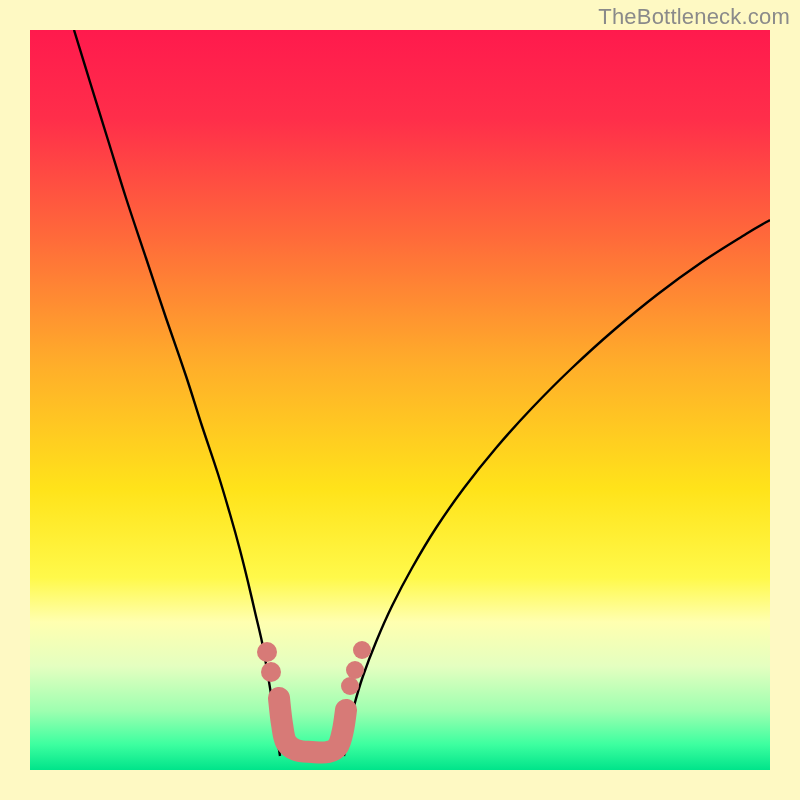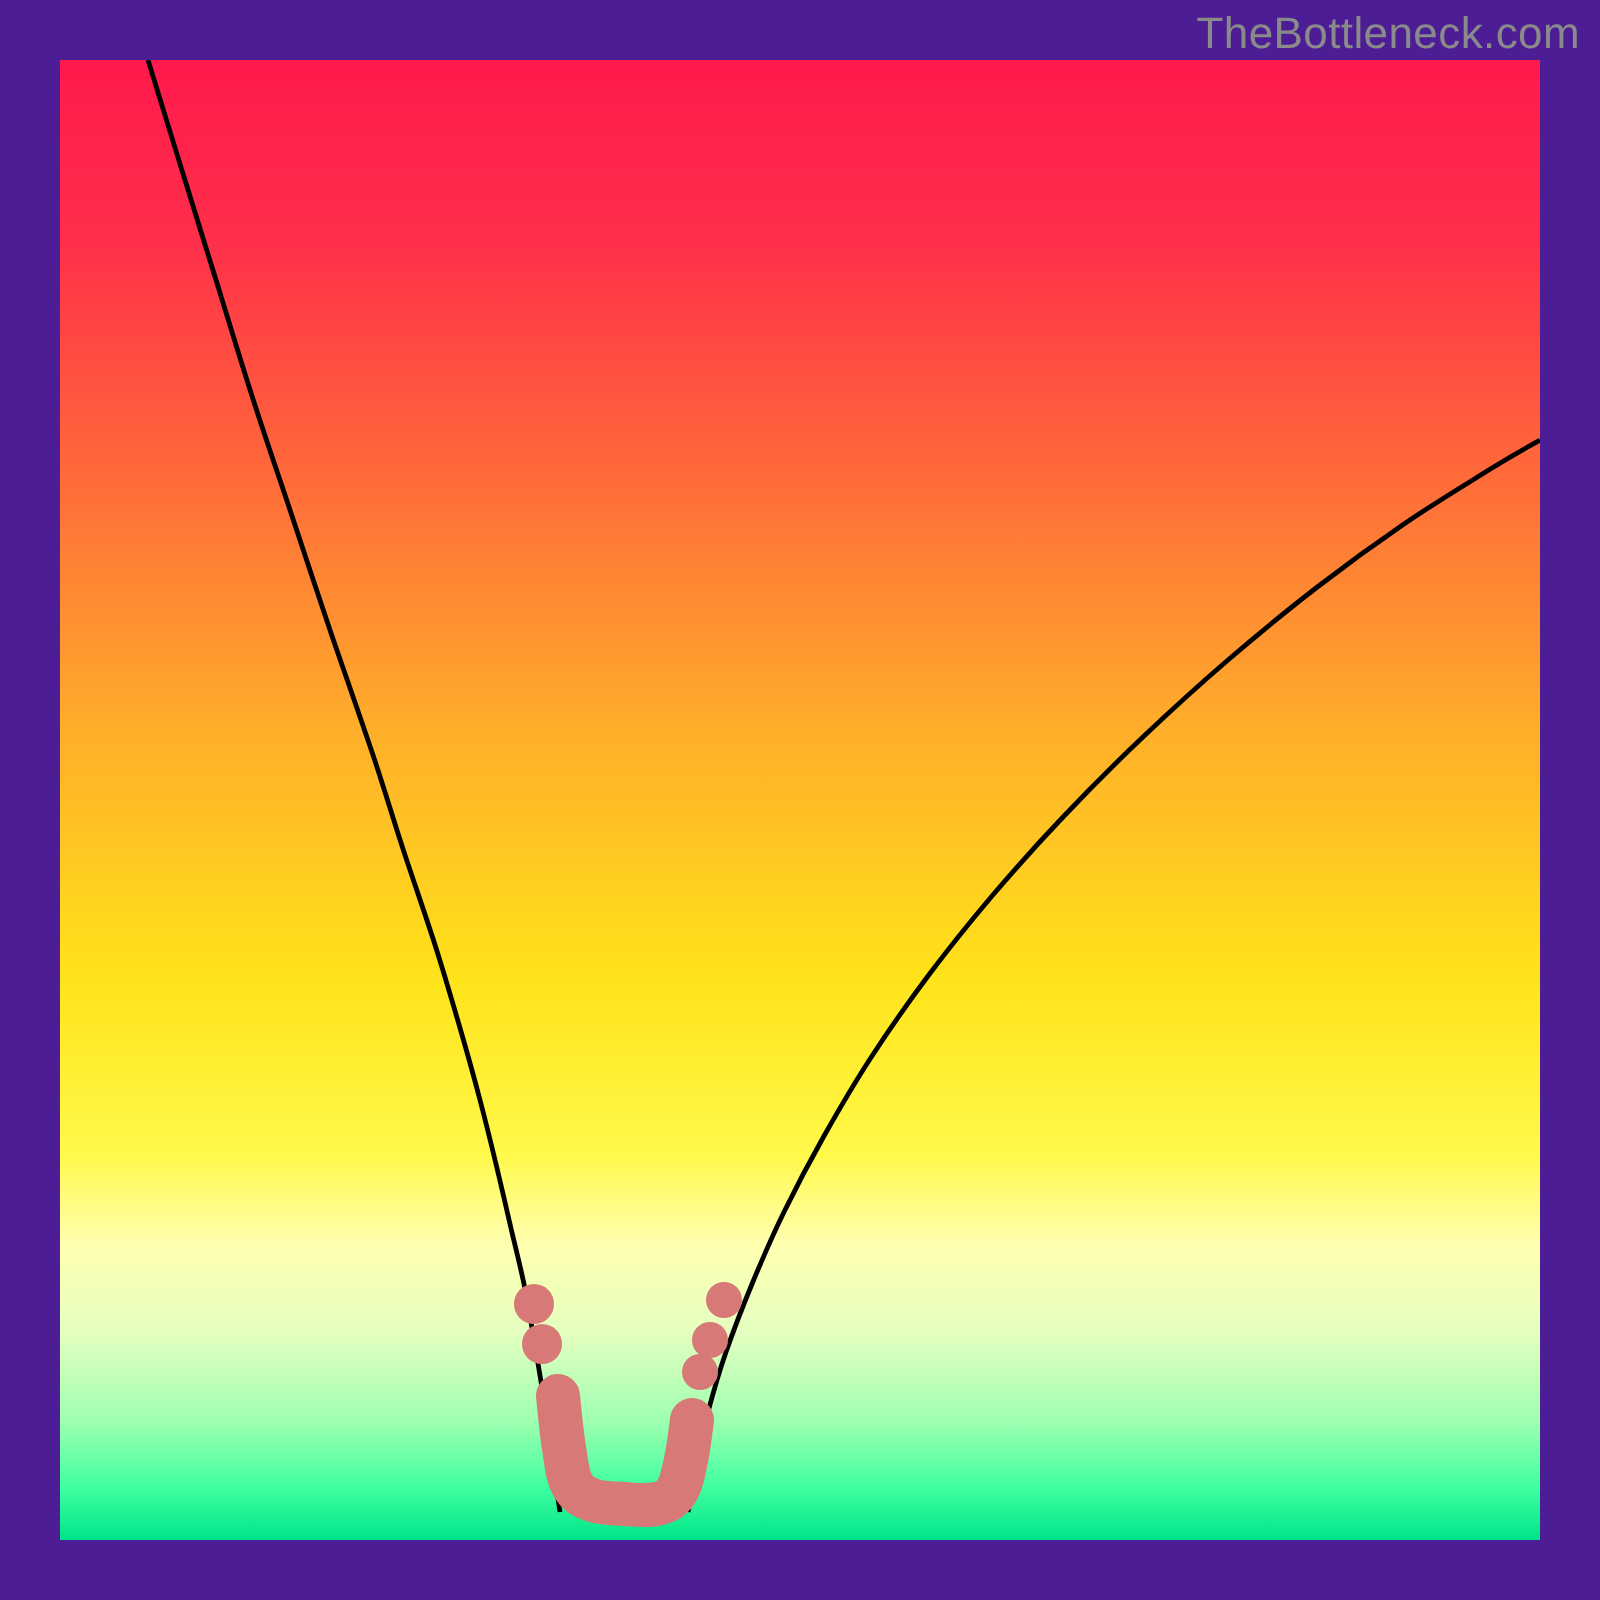--- a/index.html
+++ b/index.html
@@ -9,21 +9,21 @@
     height: 800px;
     background: #000;
     overflow: hidden;
   }
   .frame {
     position: absolute;
     left: 0;
     top: 0;
     width: 800px;
     height: 800px;
-    background: #4c1d95;
+    background: #fef9c3;
   }
   .plot {
     position: absolute;
     left: 30px;
     top: 30px;
     width: 740px;
     height: 740px;
     overflow: hidden;
   }
   .gradient {

